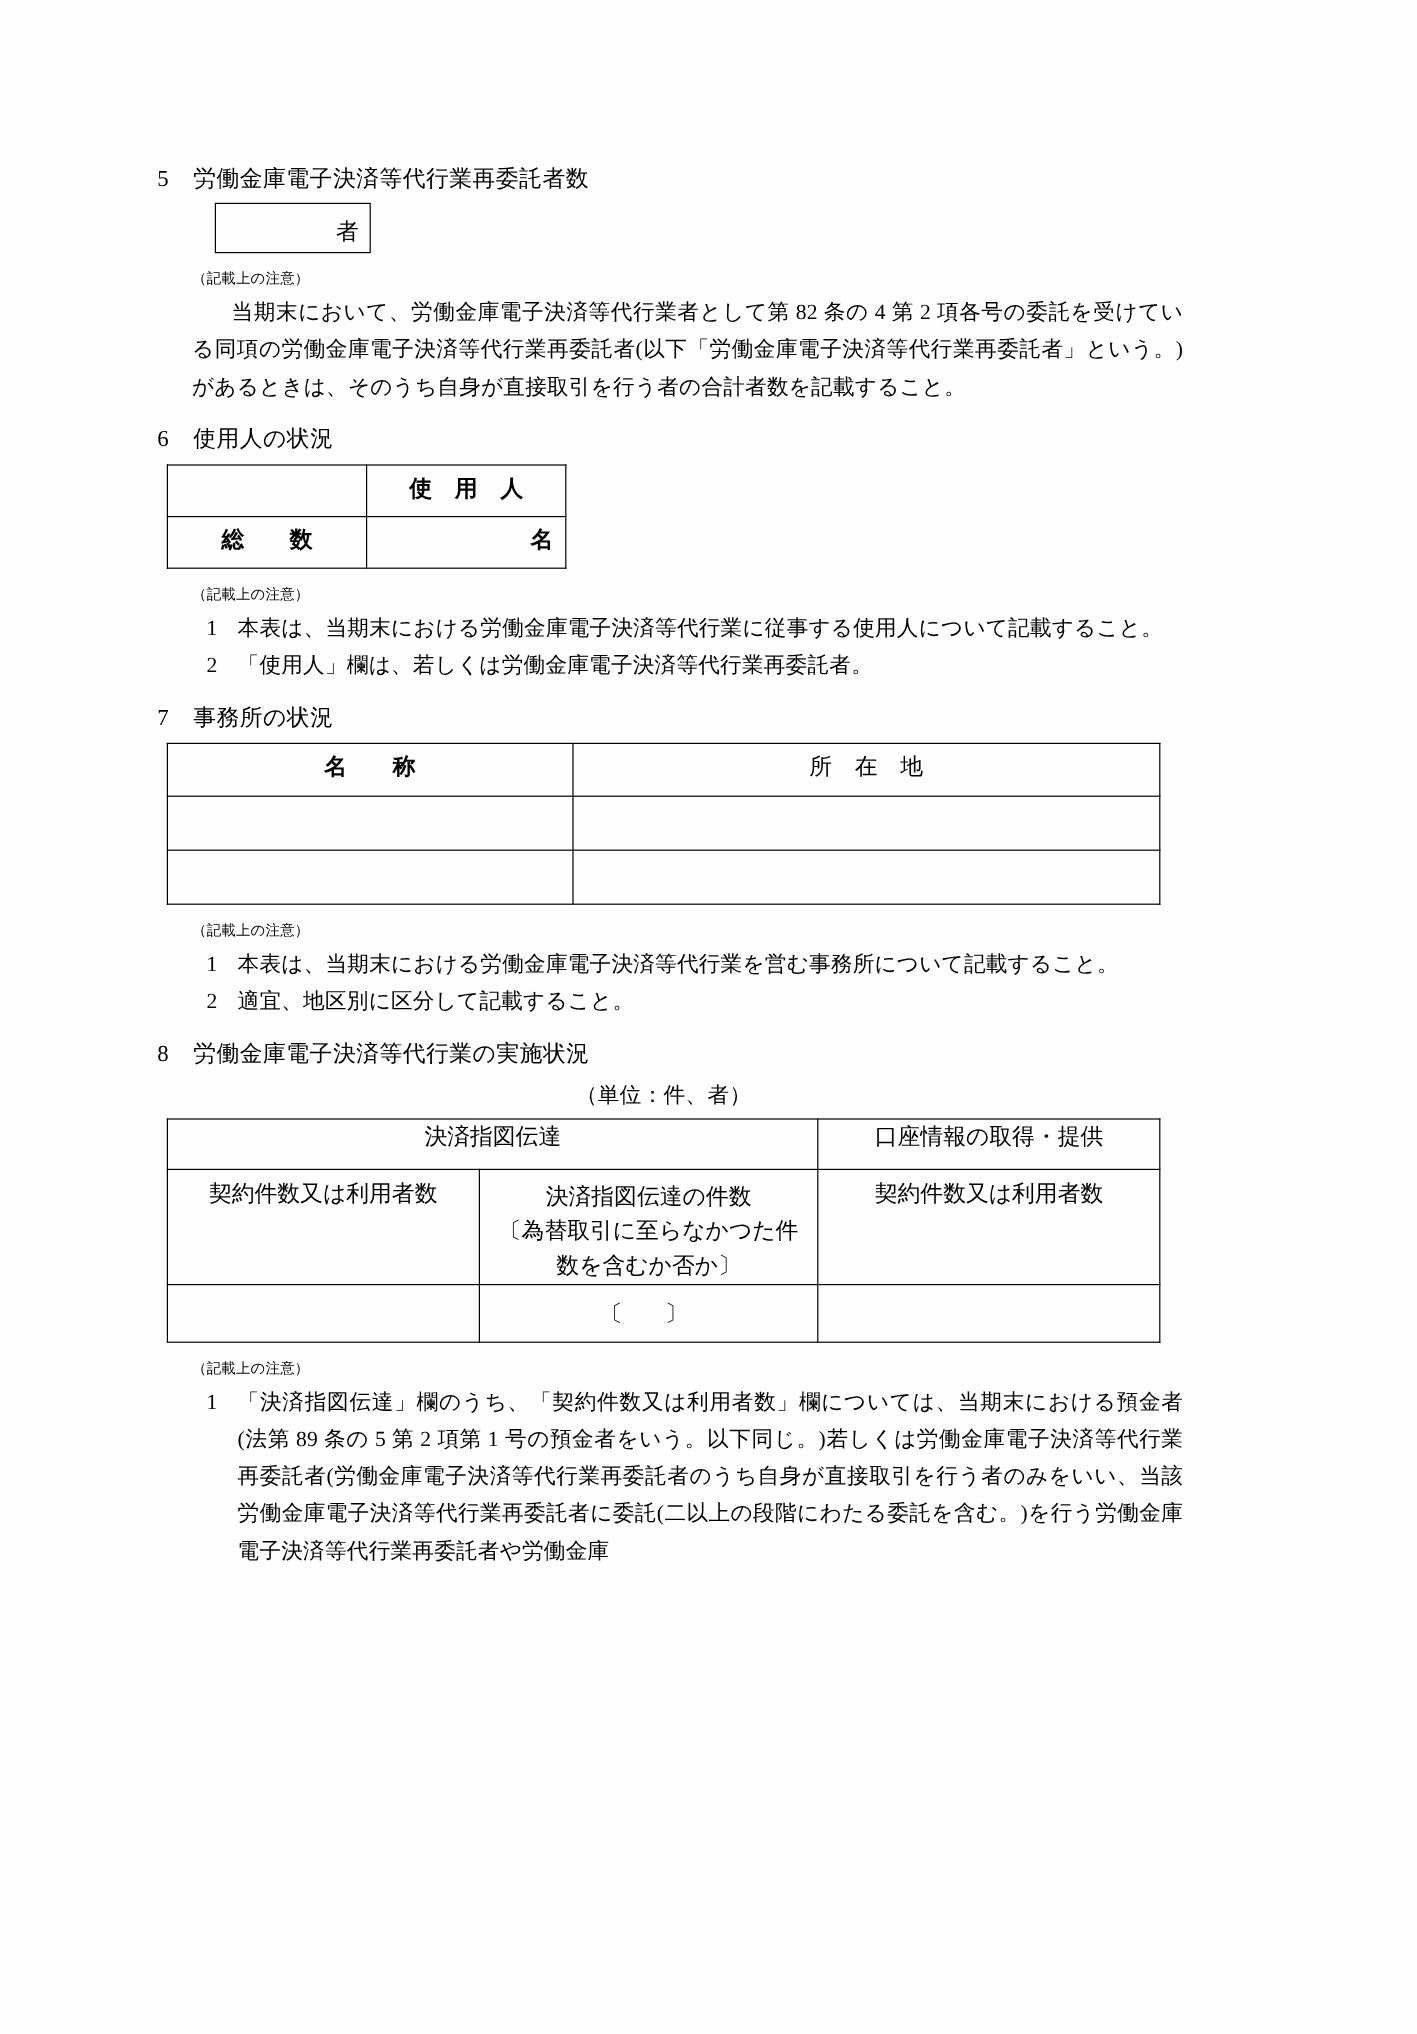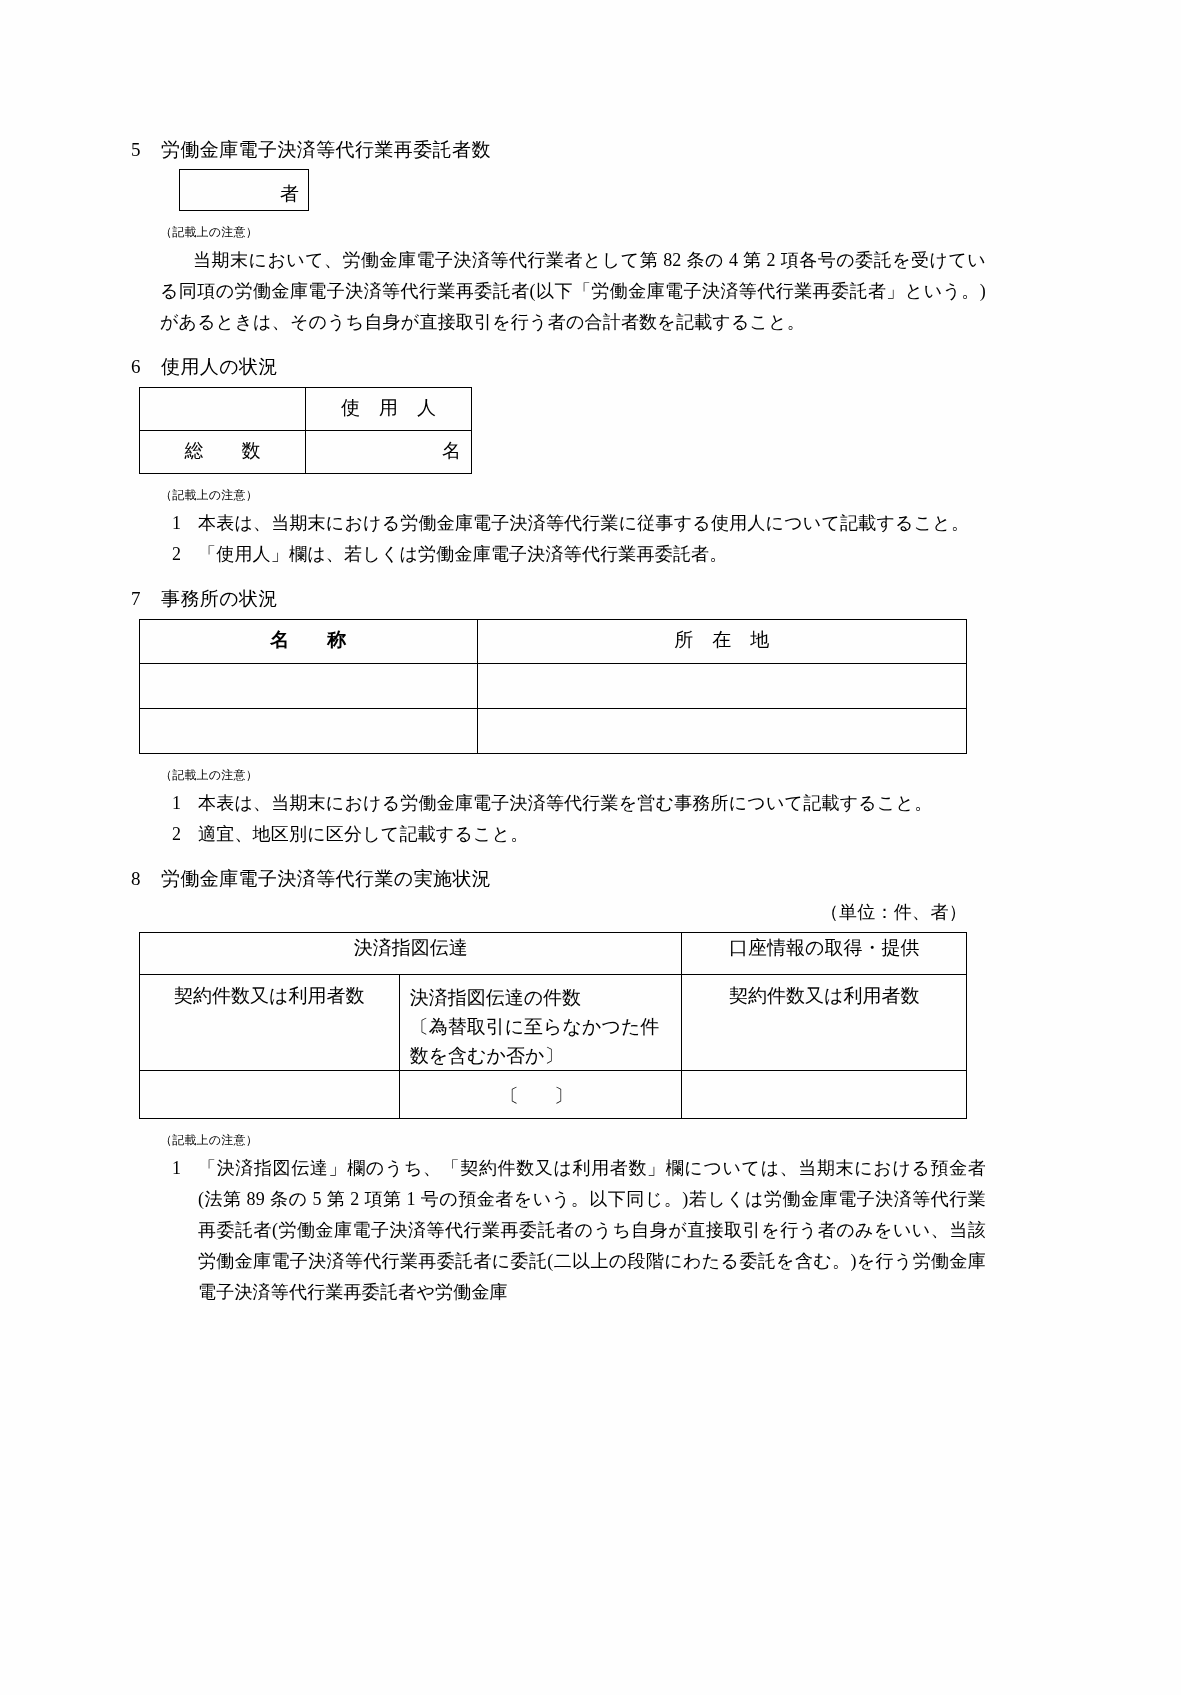--- a/index.html
+++ b/index.html
@@ -119,42 +119,42 @@
   .cell-right {
     text-align: right;
     padding-right: 10px !important;
   }
 
   
   .t6 { margin-left: 8px; }
   .t6 td { height: 43px; }
   .t6 .c1 { width: 166px; }
   .t6 .c2 { width: 166px; }
-  .t6 .pad { padding-top: 7px; }
+  .t6 .pad { padding-top: 7px; font-weight: bold; }
 
   
   .t7 { margin-left: 8px; width: 828px; }
   .t7 .c1 { width: 338px; font-weight: bold; }
   .t7 .c2 { width: 490px; }
   .t7 .hrow td { height: 44px; padding-top: 7px; }
   .t7 .brow td { height: 45px; }
 
   
   .unit-line {
     font-size: 18px;
     line-height: 26px;
-    text-align: right;
+    text-align: center;
     width: 828px;
     margin-left: 8px;
     margin-top: 7px;
     letter-spacing: 0.3px;
   }
   .t8 { margin-left: 8px; width: 828px; font-size: 18px; }
   .t8 .c1 { width: 260px; }
-  .t8 .c2 { width: 283px; }
+  .t8 .c2 { width: 283px; text-align: center; }
   .t8 .c3 { width: 285px; }
   .t8 .g1 td { height: 42px; padding-top: 2px; }
   .t8 .g2 td { height: 94px; padding: 8px 10px 0 10px; }
   .t8 .g3 td { height: 48px; }
   .t8 .bracket {
     text-align: center;
     padding-top: 12px;
     letter-spacing: 8px;
   }
   .t8 .sub { line-height: 29px; }

